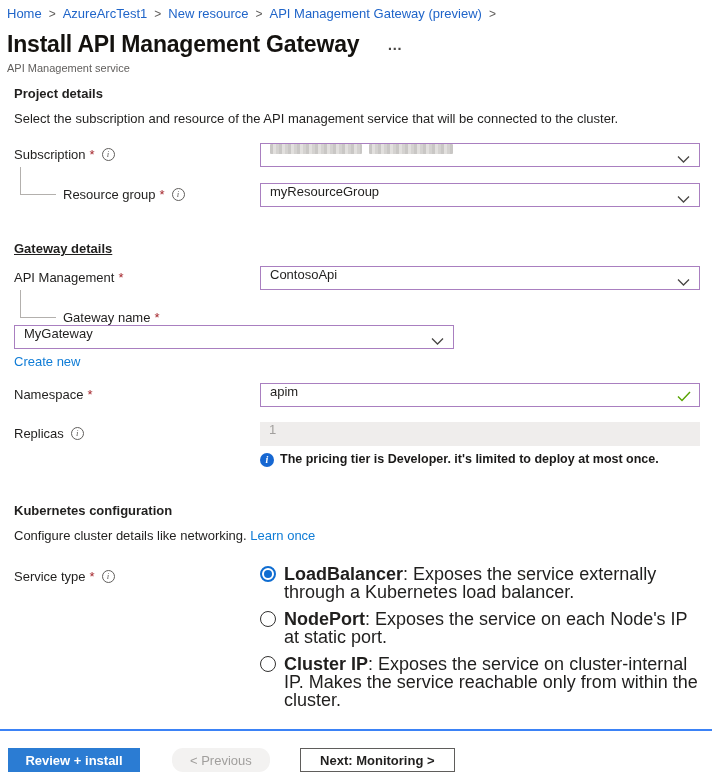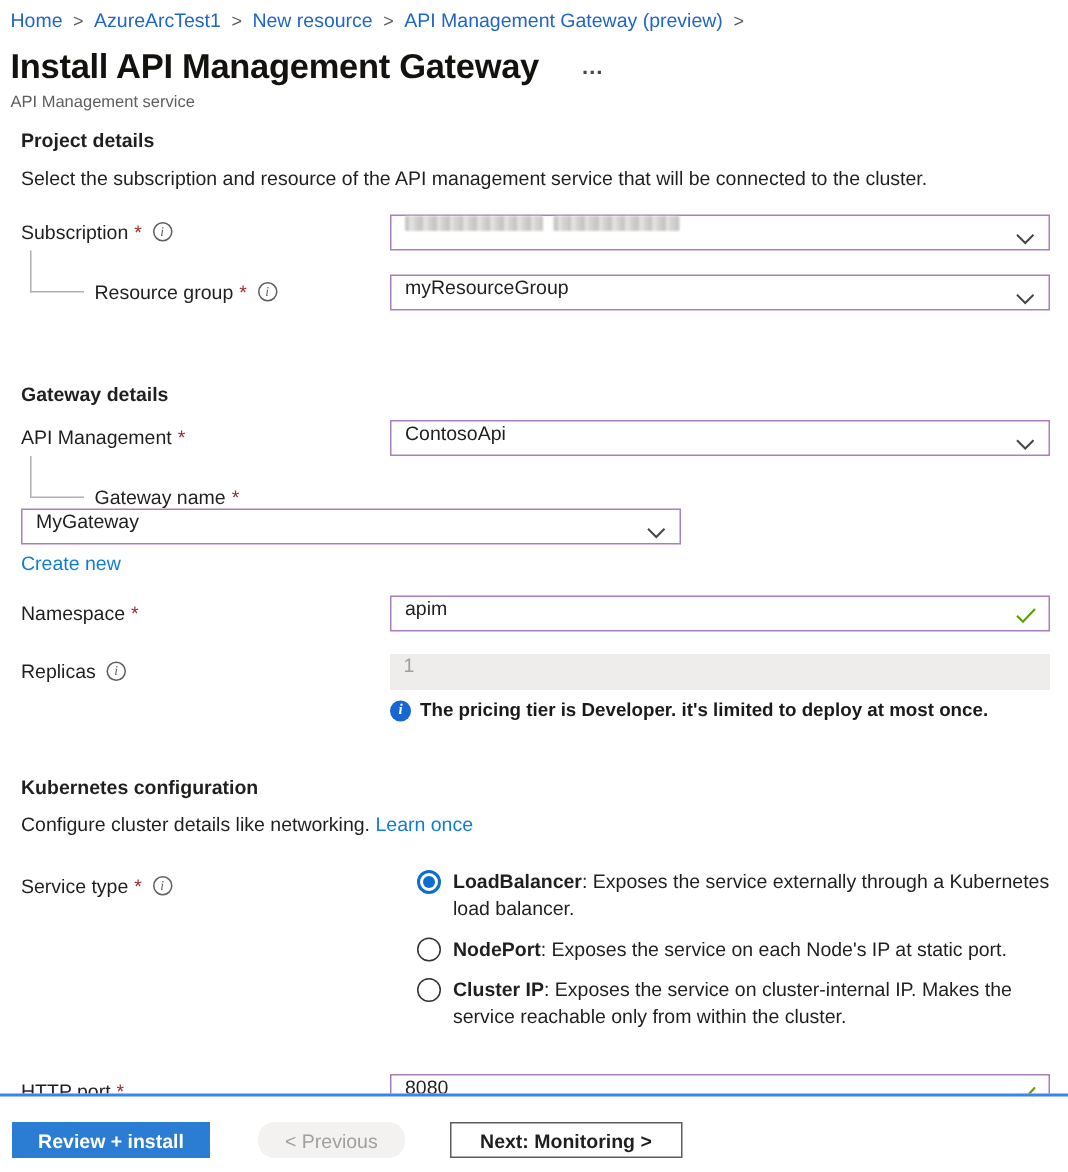--- a/index.html
+++ b/index.html
@@ -25,21 +25,21 @@
   .ellipsis { margin-left: 28px; color: #484644; font-size: 15px; font-weight: 700; letter-spacing: 1px; line-height: 10px; }
   .subtitle { margin-top: 4px; font-size: 11px; color: #605e5c; }
 
   .content { padding-left: 7px; }
 
   .section-heading { font-size: 13px; font-weight: 700; color: #201f1e; }
   .section-desc { font-size: 13px; color: #201f1e; margin-top: 10px; }
   .section-desc a, .link { color: #0f7cd6; text-decoration: none; cursor: pointer; }
 
   .h-project { margin-top: 12px; }
-  .h-gateway { margin-top: 48px; }
+  .h-gateway { margin-top: 34px; text-decoration: underline; }
   .h-kube { margin-top: 36px; }
 
   
   .form-row { display: flex; align-items: flex-start; position: relative; }
   .label-col { width: 246px; flex: none; padding-top: 4px; display: flex; align-items: center; }
   .label-col.indent { padding-left: 49px; }
   .field-col { width: 440px; flex: none; }
   .req { color: #a4262c; margin-left: 4px; }
   .info-icon {
     display: inline-block; width: 13px; height: 13px; margin-left: 7px;
@@ -81,33 +81,33 @@
   .row-replicas { margin-top: 15px; }
 
   .info-note { display: flex; align-items: flex-start; margin-top: 6px; font-size: 12.5px; font-weight: 600; color: #1b1a19; }
   .info-note-icon {
     flex: none; width: 14px; height: 14px; border-radius: 50%;
     background: #1667d2; color: #fff; font-size: 10px; line-height: 14px;
     text-align: center; margin-right: 6px; margin-top: 1px;
     font-family: "Liberation Serif", serif; font-style: italic;
   }
 
-  .row-servicetype { margin-top: 22px; gap: 18px; }
+  .row-servicetype { margin-top: 22px; }
   .radio-row { display: flex; align-items: flex-start; margin-bottom: 9px; }
   .radio {
     flex: none; width: 16px; height: 16px; border-radius: 50%;
     border: 1px solid #323130; margin-right: 8px; margin-top: 1px;
     background: #fff; cursor: pointer; position: relative;
   }
   .radio.selected { border: 2px solid #0f6dd1; }
   .radio.selected::after {
     content: ""; position: absolute; left: 2px; top: 2px;
     width: 8px; height: 8px; border-radius: 50%; background: #0f6dd1;
   }
-  .radio-text { font-size: 13px; line-height: 18px; color: #201f1e; width: 416px; }
+  .radio-text { font-size: 18px; line-height: 18px; color: #201f1e; width: 416px; }
   .radio-text b { font-weight: 700; }
 
   .row-http { margin-top: 20px; }
   .row-https { margin-top: 14px; }
 
   
   .footer {
     position: absolute; left: 0; top: 729px; width: 712px; height: 52px;
     border-top: 2px solid #3b82f6; background: #fff;
     padding: 17px 0 0 8px; display: flex; align-items: flex-start;

